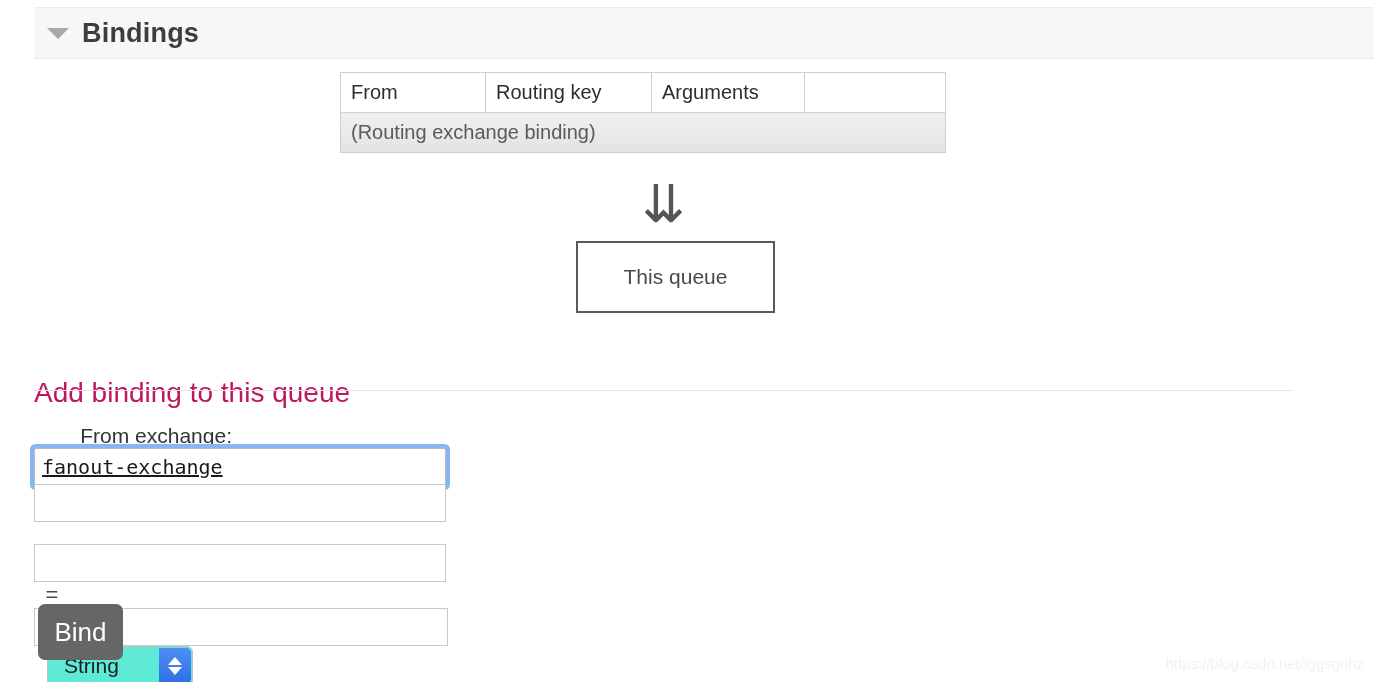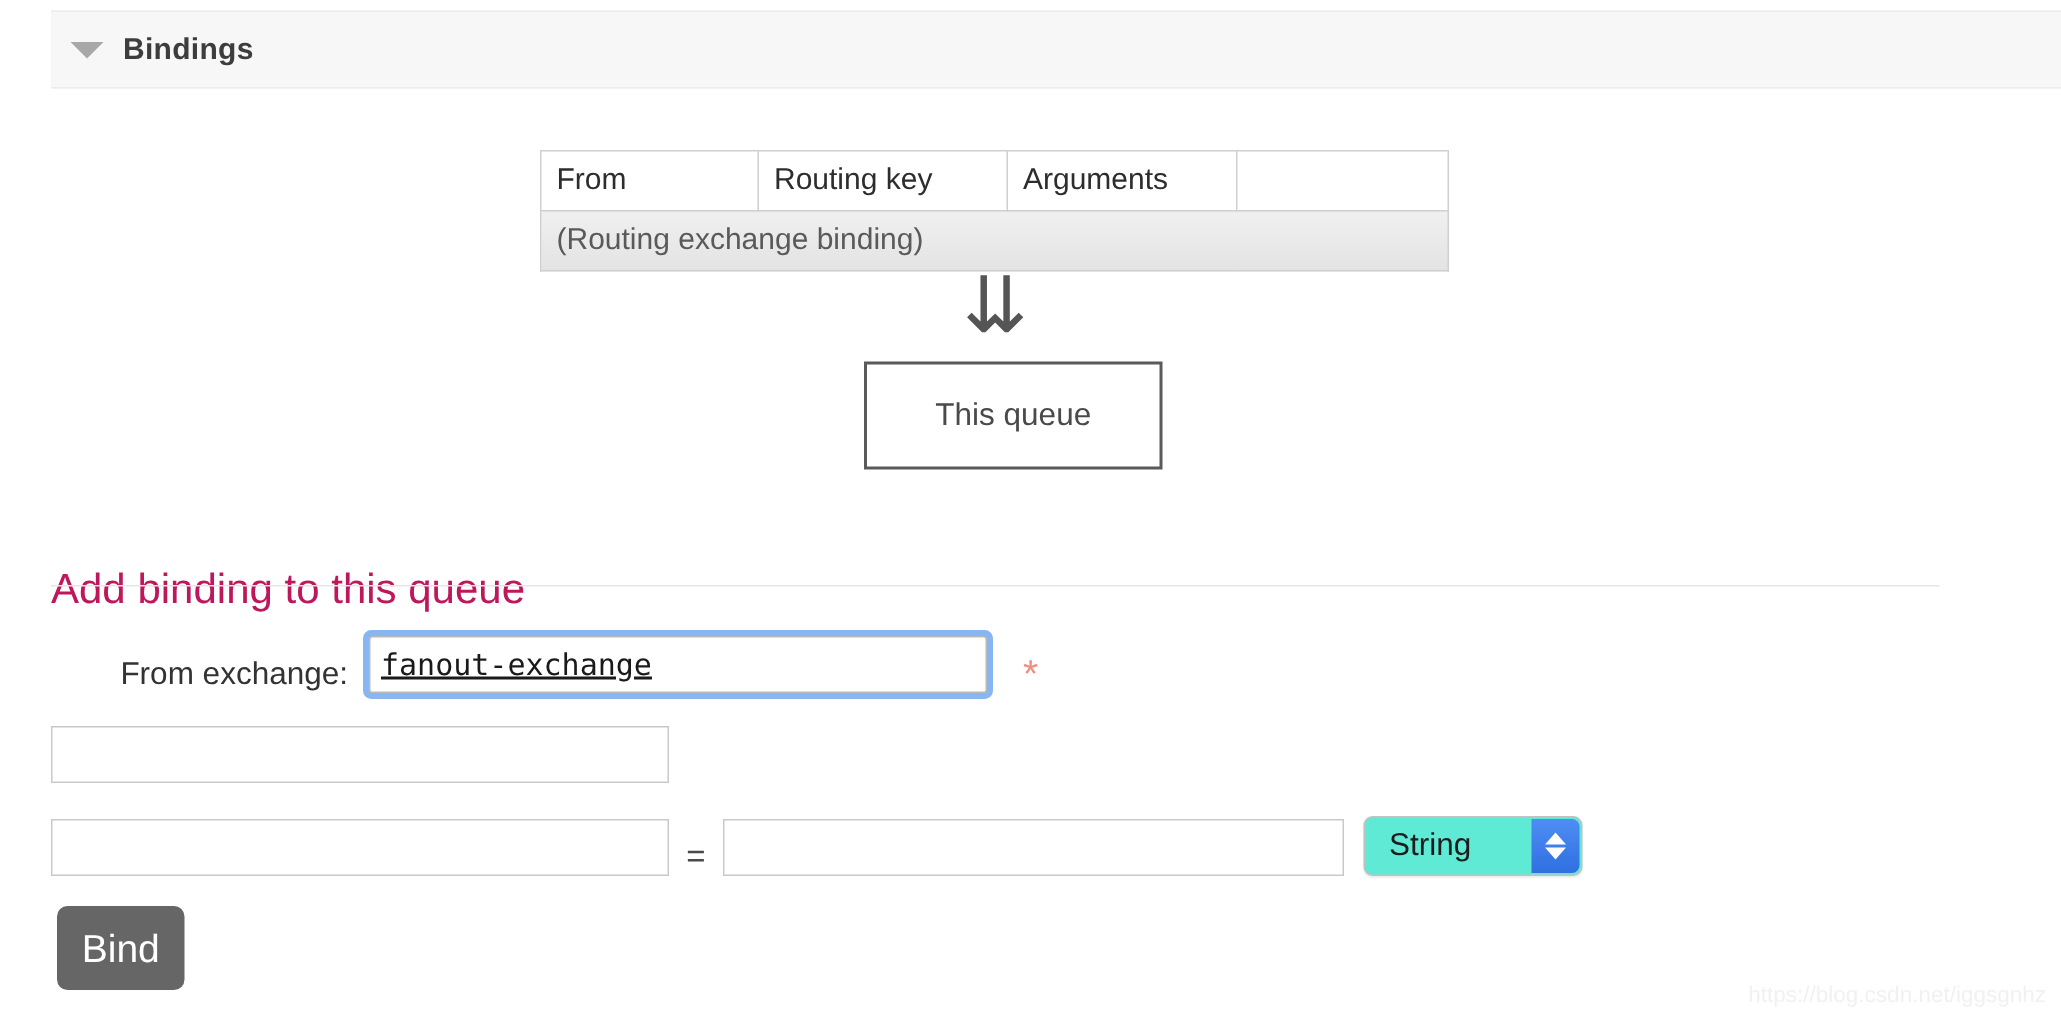--- a/index.html
+++ b/index.html
@@ -33,35 +33,34 @@
   .caret {
     width: 0;
     height: 0;
     margin-left: 13px;
     margin-right: 13px;
     border-left: 11px solid transparent;
     border-right: 11px solid transparent;
     border-top: 11px solid #a8a8a8;
   }
   .section-title {
-    font-size: 20px;
+    font-size: 27px;
     font-weight: bold;
     color: #3d3d3d;
     letter-spacing: 0.2px;
   }
 
   
   .bindings-table {
     position: absolute;
-    left: 360px;
+    left: 340px;
     top: 72px;
     border-collapse: collapse;
     font-size: 20px;
     color: #2d2d2d;
-    margin-top: 28px;
   }
   .bindings-table th {
     font-weight: normal;
     text-align: left;
     padding: 8px 10px;
     border: 1px solid #cfcfcf;
     background: #ffffff;
     vertical-align: middle;
     height: 30px;
     box-sizing: border-box;
@@ -121,21 +120,22 @@
     left: 34px;
     top: 390px;
     width: 1259px;
     height: 1px;
     background: #e6e6e6;
   }
 
   .form-row {
     position: absolute;
     display: flex;
-    align-items: flex-end;
+    align-items: flex-start;
+    flex-direction: column;
   }
   .row-from      { left: 34px; top: 424px; }
   .row-routing   { left: 34px; top: 484px; }
   .row-arguments { left: 34px; top: 544px; }
 
   .field-label {
     width: 212px;
     text-align: right;
     padding-right: 14px;
     font-size: 21px;

